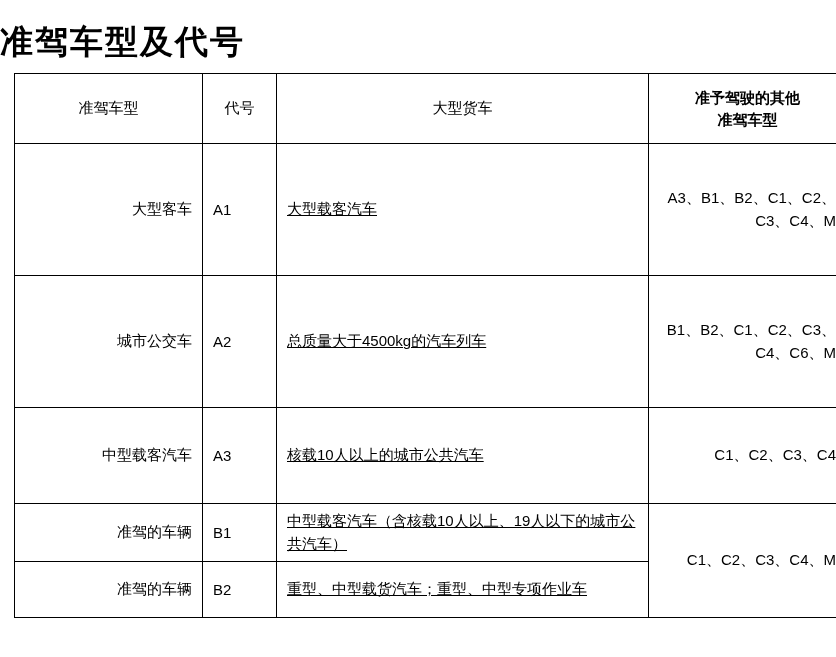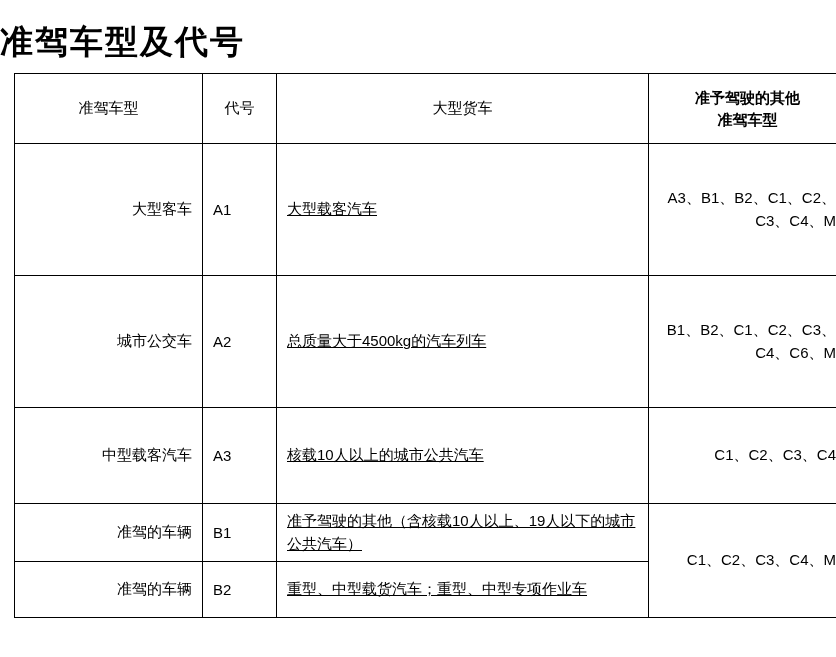--- a/index.html
+++ b/index.html
@@ -120,21 +120,21 @@
       </tr>
       <tr class="mid">
         <td class="type-cell">中型载客汽车</td>
         <td class="code-cell">A3</td>
         <td class="vehicle-cell">核载10人以上的城市公共汽车</td>
         <td class="other-cell">C1、C2、C3、C4</td>
       </tr>
       <tr class="short">
         <td class="type-cell">准驾的车辆</td>
         <td class="code-cell">B1</td>
-        <td class="vehicle-cell">准予驾驶的其他（含核载10人以上、19人以下的城市公共汽车）</td>
+        <td class="vehicle-cell">中型载客汽车（含核载10人以上、19人以下的城市公共汽车）</td>
         <td class="other-cell" rowspan="2">C1、C2、C3、C4、M</td>
       </tr>
       <tr class="short">
         <td class="type-cell">准驾的车辆</td>
         <td class="code-cell">B2</td>
         <td class="vehicle-cell">重型、中型载货汽车；重型、中型专项作业车</td>
       </tr>
     </tbody>
   </table>
 </div>

